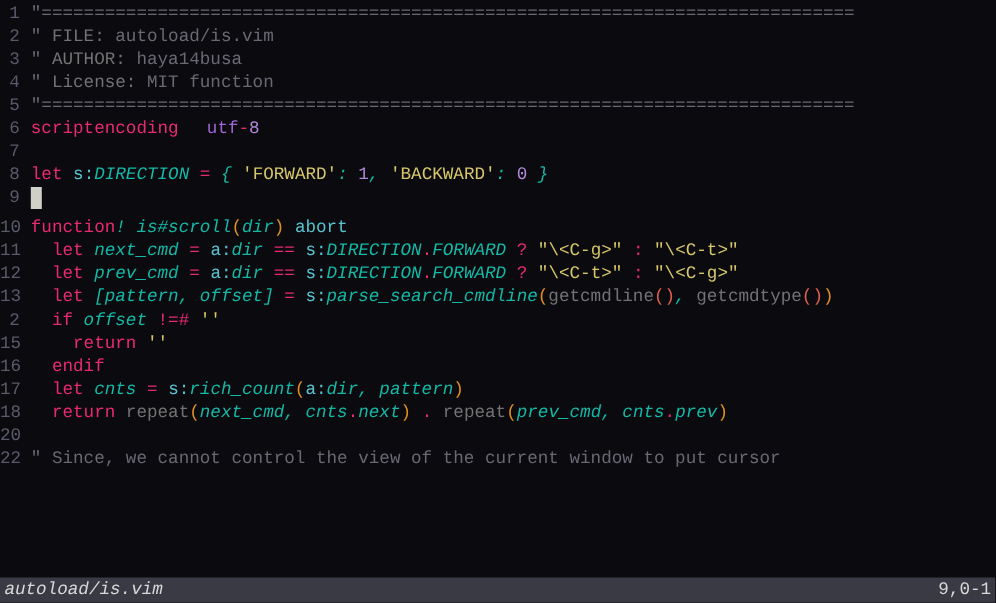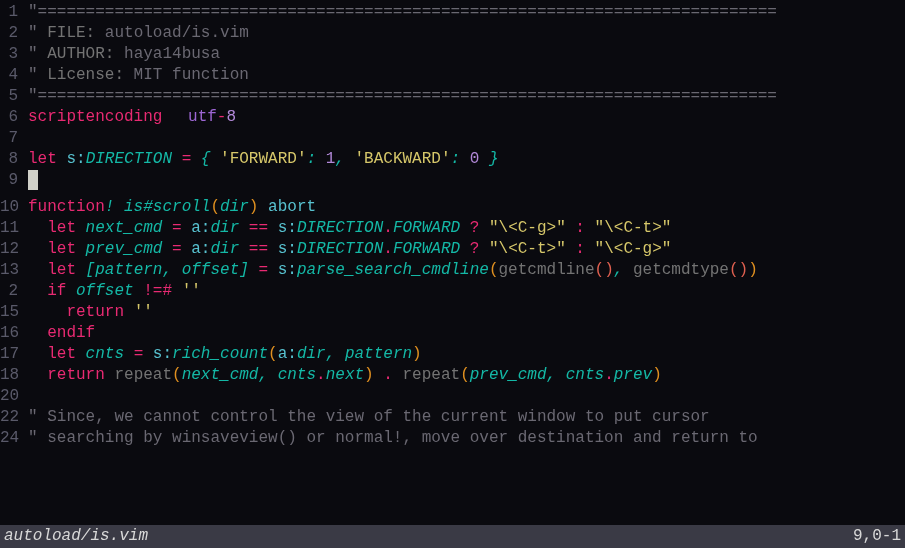--- a/index.html
+++ b/index.html
@@ -83,19 +83,18 @@
     <div class="line"><span class="lineno">11</span><span class="code"><span class="c-white">  </span><span class="c-pink">let</span><span class="c-white"> next_cmd </span><span class="c-pink">=</span><span class="c-white"> </span><span class="c-cyan">a:</span><span class="c-white">dir </span><span class="c-pink">==</span><span class="c-white"> </span><span class="c-cyan">s:</span><span class="c-white">DIRECTION</span><span class="c-pink">.</span><span class="c-white">FORWARD </span><span class="c-pink">?</span><span class="c-white"> </span><span class="c-yellow">"\&lt;C-g&gt;"</span><span class="c-white"> </span><span class="c-pink">:</span><span class="c-white"> </span><span class="c-yellow">"\&lt;C-t&gt;"</span></span></div>
     <div class="line"><span class="lineno">12</span><span class="code"><span class="c-white">  </span><span class="c-pink">let</span><span class="c-white"> prev_cmd </span><span class="c-pink">=</span><span class="c-white"> </span><span class="c-cyan">a:</span><span class="c-white">dir </span><span class="c-pink">==</span><span class="c-white"> </span><span class="c-cyan">s:</span><span class="c-white">DIRECTION</span><span class="c-pink">.</span><span class="c-white">FORWARD </span><span class="c-pink">?</span><span class="c-white"> </span><span class="c-yellow">"\&lt;C-t&gt;"</span><span class="c-white"> </span><span class="c-pink">:</span><span class="c-white"> </span><span class="c-yellow">"\&lt;C-g&gt;"</span></span></div>
     <div class="line"><span class="lineno">13</span><span class="code"><span class="c-white">  </span><span class="c-pink">let</span><span class="c-white"> [pattern, offset] </span><span class="c-pink">=</span><span class="c-white"> </span><span class="c-cyan">s:</span><span class="c-white">parse_search_cmdline</span><span class="c-orange">(</span><span class="c-green">getcmdline</span><span class="c-red">()</span><span class="c-white">, </span><span class="c-green">getcmdtype</span><span class="c-red">()</span><span class="c-orange">)</span></span></div>
     <div class="line"><span class="lineno">2</span><span class="code"><span class="c-white">  </span><span class="c-pink">if</span><span class="c-white"> offset </span><span class="c-pink">!=#</span><span class="c-white"> </span><span class="c-yellow">''</span></span></div>
     <div class="line"><span class="lineno">15</span><span class="code"><span class="c-white">    </span><span class="c-pink">return</span><span class="c-white"> </span><span class="c-yellow">''</span></span></div>
     <div class="line"><span class="lineno">16</span><span class="code"><span class="c-white">  </span><span class="c-pink">endif</span></span></div>
     <div class="line"><span class="lineno">17</span><span class="code"><span class="c-white">  </span><span class="c-pink">let</span><span class="c-white"> cnts </span><span class="c-pink">=</span><span class="c-white"> </span><span class="c-cyan">s:</span><span class="c-white">rich_count</span><span class="c-orange">(</span><span class="c-cyan">a:</span><span class="c-white">dir, pattern</span><span class="c-orange">)</span></span></div>
     <div class="line"><span class="lineno">18</span><span class="code"><span class="c-white">  </span><span class="c-pink">return</span><span class="c-white"> </span><span class="c-green">repeat</span><span class="c-orange">(</span><span class="c-white">next_cmd, cnts</span><span class="c-pink">.</span><span class="c-white">next</span><span class="c-orange">)</span><span class="c-white"> </span><span class="c-pink">.</span><span class="c-white"> </span><span class="c-green">repeat</span><span class="c-orange">(</span><span class="c-white">prev_cmd, cnts</span><span class="c-pink">.</span><span class="c-white">prev</span><span class="c-orange">)</span></span></div>
     <div class="line"><span class="lineno">20</span><span class="code"></span></div>
     <div class="line"><span class="lineno">22</span><span class="code"><span class="c-gray">" </span><span class="c-comment">Since, we cannot control the view of the current window to put cursor</span></span></div>
-    <div class="line"><span class="lineno">24</span><span class="code"><span class="c-gray">" </span><span class="c-comment">searching by winsaveview() or normal!, move over destination and return to</span></span></div>
   </div>
 
 <div class="statusline">
   <span class="sl-left">autoload/is.vim</span>
   <span class="sl-right">9,0-1</span>
 </div>
 
 </body></html>

